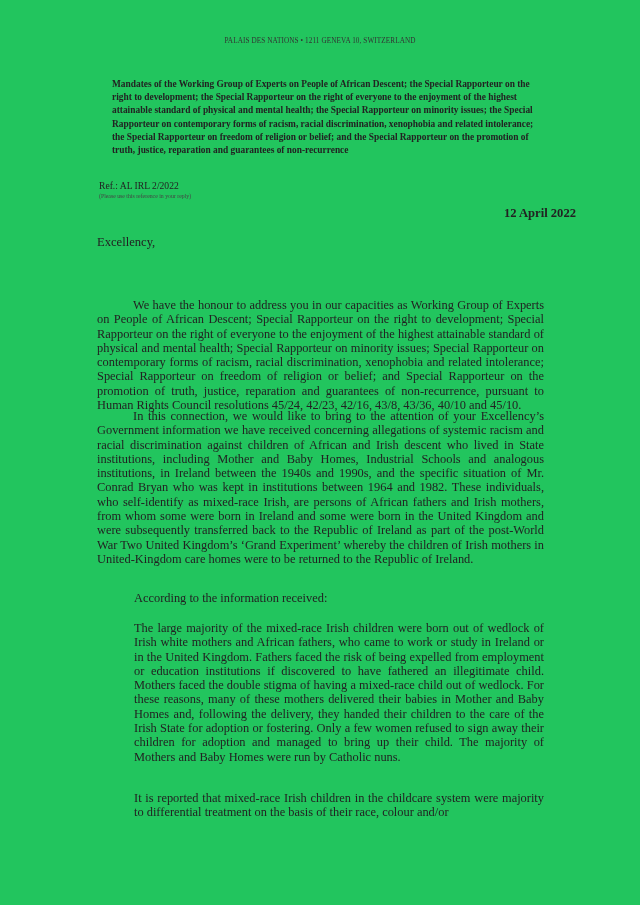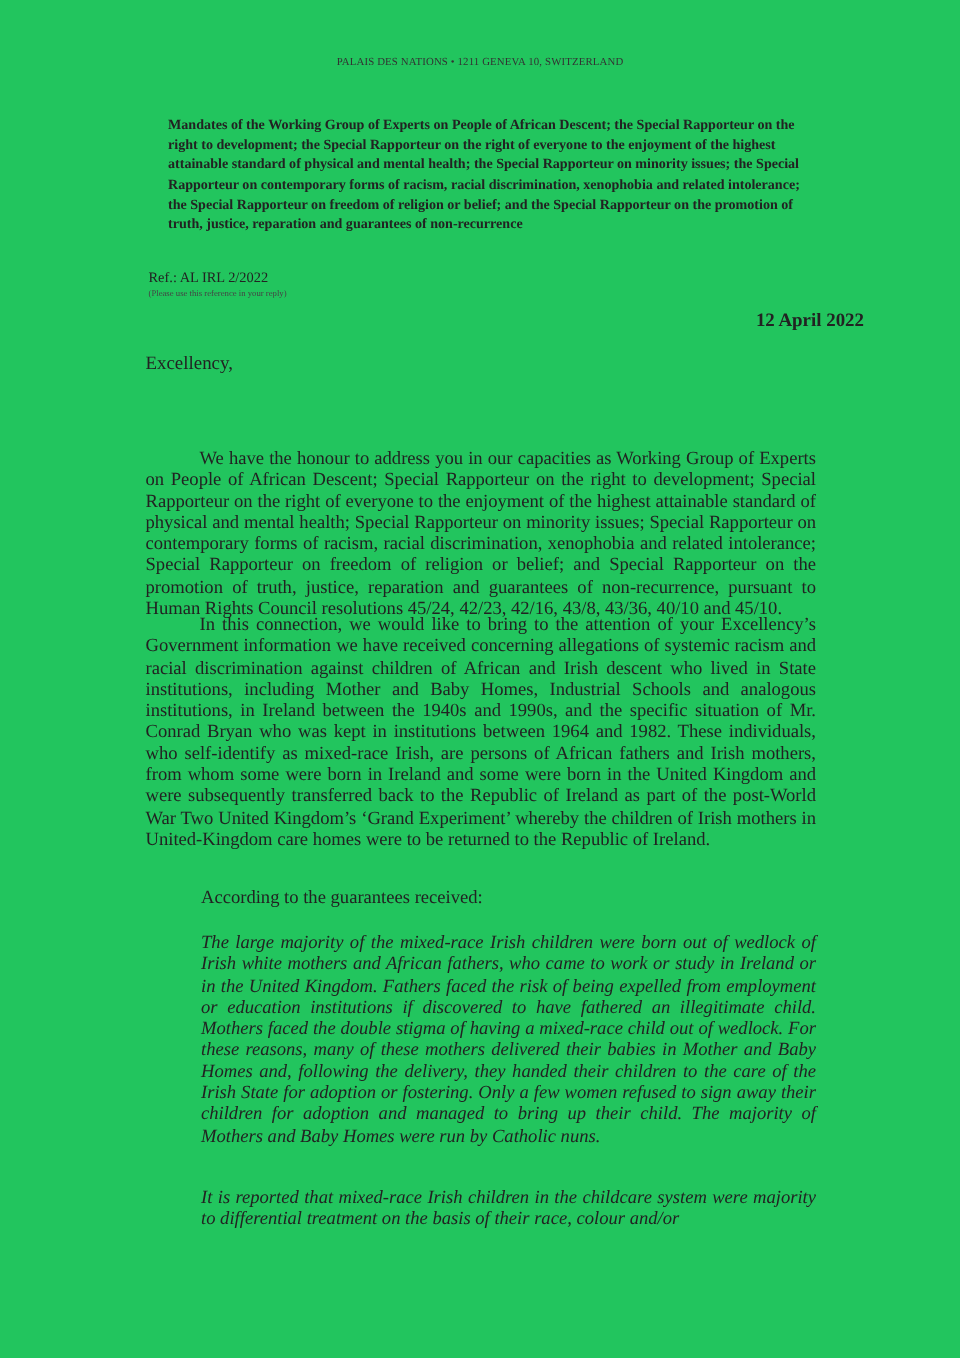--- a/index.html
+++ b/index.html
@@ -9,21 +9,21 @@
     .mandates { position: absolute; top: 78px; left: 112px; width: 430px; text-align: left; font-weight: bold; font-size: 9.4px; line-height: 13.2px; color: #222; }
     .ref { position: absolute; top: 180px; left: 99px; font-size: 9.6px; color: #222; }
     .ref-note { position: absolute; top: 193px; left: 99px; font-size: 5.8px; color: #444; }
     .date { position: absolute; top: 206px; right: 96px; font-size: 12.6px; color: #222; font-weight: bold; }
     .salutation { position: absolute; top: 235px; left: 97px; font-size: 12.6px; color: #222; }
     .para { position: absolute; left: 97px; width: 447px; font-size: 12.4px; line-height: 14.3px; text-align: justify; color: #222; }
     .para .indent { display: inline-block; width: 36px; }
     .p1 { top: 268px; margin-top: 30px; }
     .p2 { top: 409px; }
     .quote-intro { position: absolute; top: 591px; left: 134px; font-size: 12.4px; color: #222; }
-    .quote { position: absolute; left: 134px; width: 410px; font-size: 12.4px; line-height: 14.3px; text-align: justify; color: #222; font-style: italic; }
+    .quote { position: absolute; left: 134px; width: 410px; font-size: 12.4px; line-height: 14.3px; text-align: justify; color: #222; }
     .q1 { top: 621px; }
     .q2 { top: 791px; }
     b { font-weight: normal; }
   </style>
 </head>
 <body>
 
 <div class="page">
   <div class="address">PALAIS DES NATIONS • 1211 GENEVA 10, SWITZERLAND</div>
   <div class="mandates">Mandates of the Working Group of Experts on People of African Descent; the Special Rapporteur on the right to development; the Special Rapporteur on the right of everyone to the enjoyment of the highest attainable standard of physical and mental health; the Special Rapporteur on minority issues; the Special Rapporteur on contemporary forms of racism, racial discrimination, xenophobia and related intolerance; the Special Rapporteur on freedom of religion or belief;  and the Special Rapporteur on the promotion of truth, justice, reparation and guarantees of non-recurrence</div>
@@ -31,16 +31,16 @@
   <div class="ref">Ref.: AL IRL 2/2022</div>
   <div class="ref-note">(Please use this reference in your reply)</div>
 
   <div class="date">12 April 2022</div>
   <div class="salutation">Excellency,</div>
 
   <div class="para p1"><span class="indent"></span><span>We have the honour to address you in our capacities as Working Group of Experts on People of African Descent; Special Rapporteur on the right to development; Special Rapporteur on the right of everyone to the enjoyment of the highest attainable standard of physical and mental health; Special Rapporteur on minority issues; Special Rapporteur on contemporary forms of racism, racial discrimination, xenophobia and related intolerance; Special Rapporteur on freedom of religion or belief;  and Special Rapporteur on the promotion of truth, justice, reparation and guarantees of non-recurrence, pursuant to Human Rights Council resolutions 45/24, 42/23, 42/16, 43/8, 43/36, 40/10 and 45/10.</span></div>
 
   <div class="para p2"><span class="indent"></span><span>In this connection, we would like to bring to the attention of your Excellency’s Government information we have received concerning </span><b>allegations of systemic racism and racial discrimination against children of African and Irish descent who lived in State institutions, including Mother and Baby Homes, Industrial Schools and analogous institutions, in Ireland between the 1940s and 1990s, and the specific situation of Mr. Conrad Bryan who was kept in institutions between 1964 and 1982</b><span>. These individuals, who self-identify as mixed-race Irish, are persons of African fathers and Irish mothers, from whom some were born in Ireland and some were born in the United Kingdom and were subsequently transferred back to the Republic of Ireland as part of the post-World War Two United Kingdom’s ‘Grand Experiment’ whereby the children of Irish mothers in United-Kingdom care homes were to be returned to the Republic of Ireland.</span></div>
 
-  <div class="quote-intro">According to the guarantees received:</div>
+  <div class="quote-intro">According to the information received:</div>
   <div class="quote q1">The large majority of the mixed-race Irish children were born out of wedlock of Irish white mothers and African fathers, who came to work or study in Ireland or in the United Kingdom. Fathers faced the risk of being expelled from employment or education institutions if discovered to have fathered an illegitimate child. Mothers faced the double stigma of having a mixed-race child out of wedlock. For these reasons, many of these mothers delivered their babies in Mother and Baby Homes and, following the delivery, they handed their children to the care of the Irish State for adoption or fostering. Only a few women refused to sign away their children for adoption and managed to bring up their child. The majority of Mothers and Baby Homes were run by Catholic nuns.</div>
   <div class="quote q2">It is reported that mixed-race Irish children in the childcare system were majority to differential treatment on the basis of their race, colour and/or</div>
 </div>
 
 </body></html>

